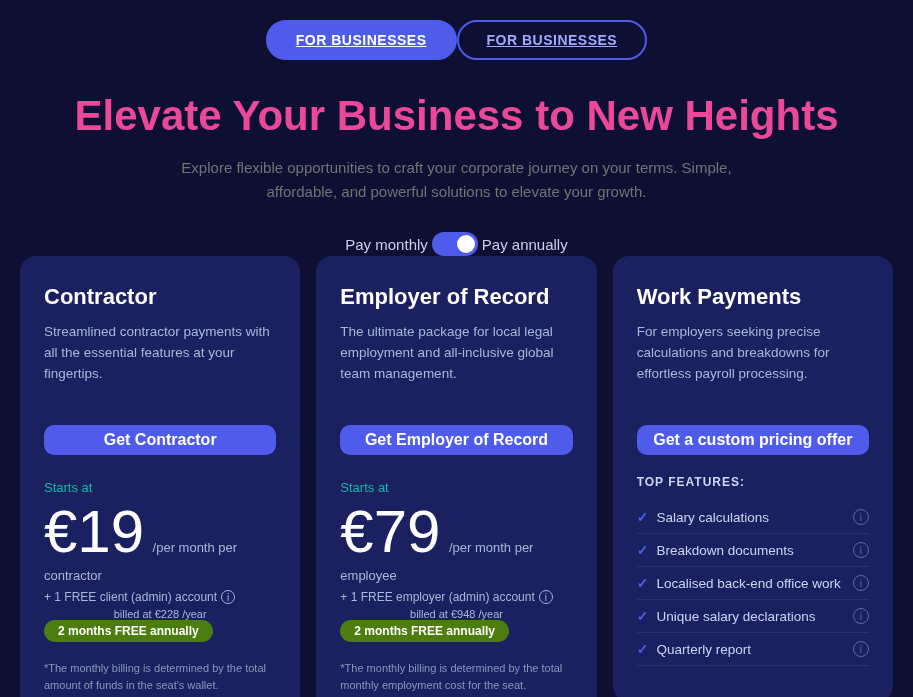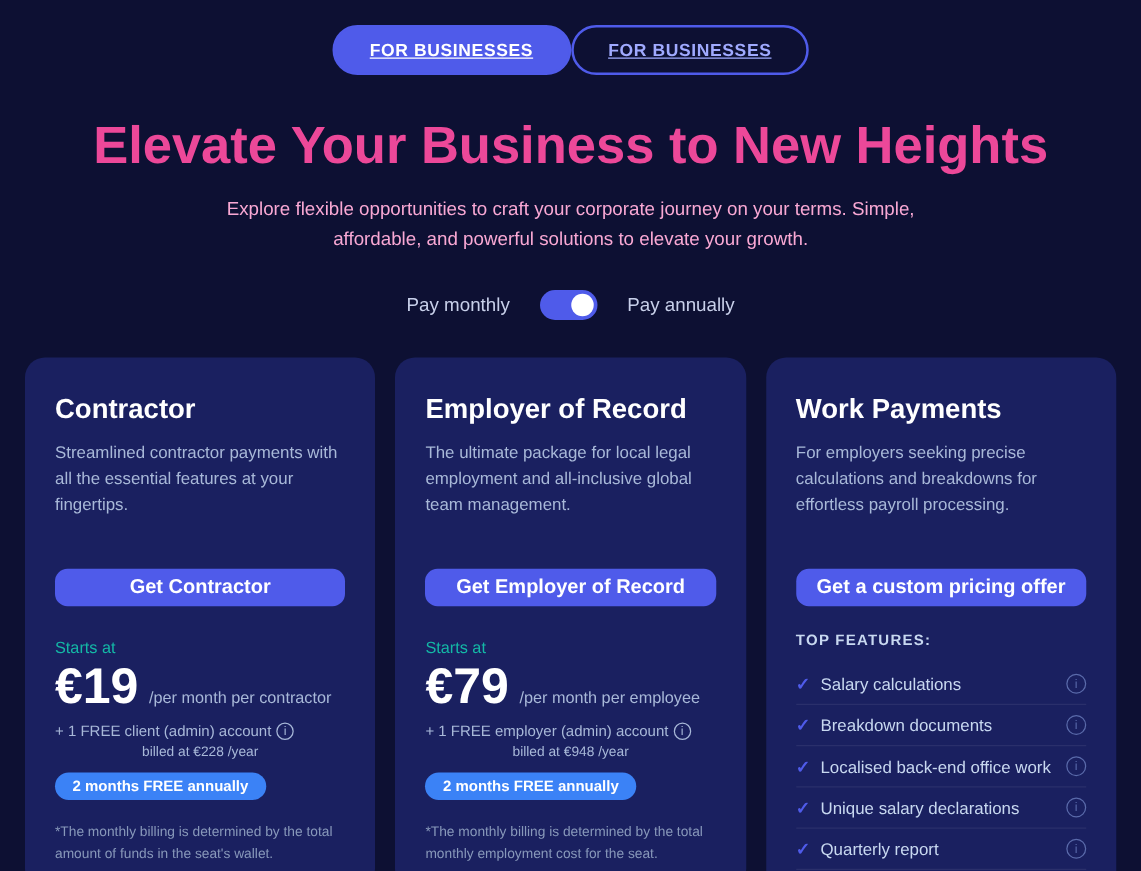--- a/index.html
+++ b/index.html
@@ -50,33 +50,32 @@
       text-align: center;
       font-size: 42px;
       font-weight: 800;
       color: #ec4899;
       line-height: 1.15;
       margin-bottom: 16px;
     }
     .hero-sub {
       text-align: center;
       font-size: 15px;
-      color: #f9a8d4;
+      color: #737373;
       max-width: 620px;
       margin: 0 auto 28px;
       line-height: 1.6;
     }
 
     
     .pay-toggle {
       display: flex;
       align-items: center;
       justify-content: center;
-      gap: 24px;
-      margin-bottom: 30px;
+      gap: 4px;
       font-size: 15px;
       color: #c8d0ea;
     }
     .switch {
       width: 46px;
       height: 24px;
       background: #4f5bea;
       border-radius: 12px;
       position: relative;
       cursor: pointer;
@@ -136,22 +135,22 @@
       margin-bottom: 20px;
     }
 
     .starts-at {
       font-size: 13px;
       color: #14b8a6;
       margin-bottom: 2px;
       margin-top: 25px;
     }
     .price-big {
-      font-size: 40px;
-      font-weight: 700;
+      font-size: 60px;
+      font-weight: 400;
       color: #ffffff;
       display: inline;
     }
     .price-unit {
       font-size: 13px;
       color: #a8b8d8;
       margin-left: 4px;
     }
     .free-account {
       font-size: 12px;
@@ -175,27 +174,26 @@
       flex-shrink: 0;
     }
     .billed-at {
       font-size: 11px;
       color: #a8b8d8;
       margin-top: 4px;
       text-align: center;
     }
     .free-badge {
       display: inline-block;
-      background: #3b82f6;
+      background: #4d7c0f;
       color: #fff;
       font-size: 12px;
       font-weight: 700;
       border-radius: 20px;
       padding: 4px 14px;
-      margin-top: 10px;
       margin-bottom: 12px;
     }
     .footnote {
       font-size: 11px;
       color: #8898ba;
       line-height: 1.5;
       margin-top: 6px;
     }
 
     

